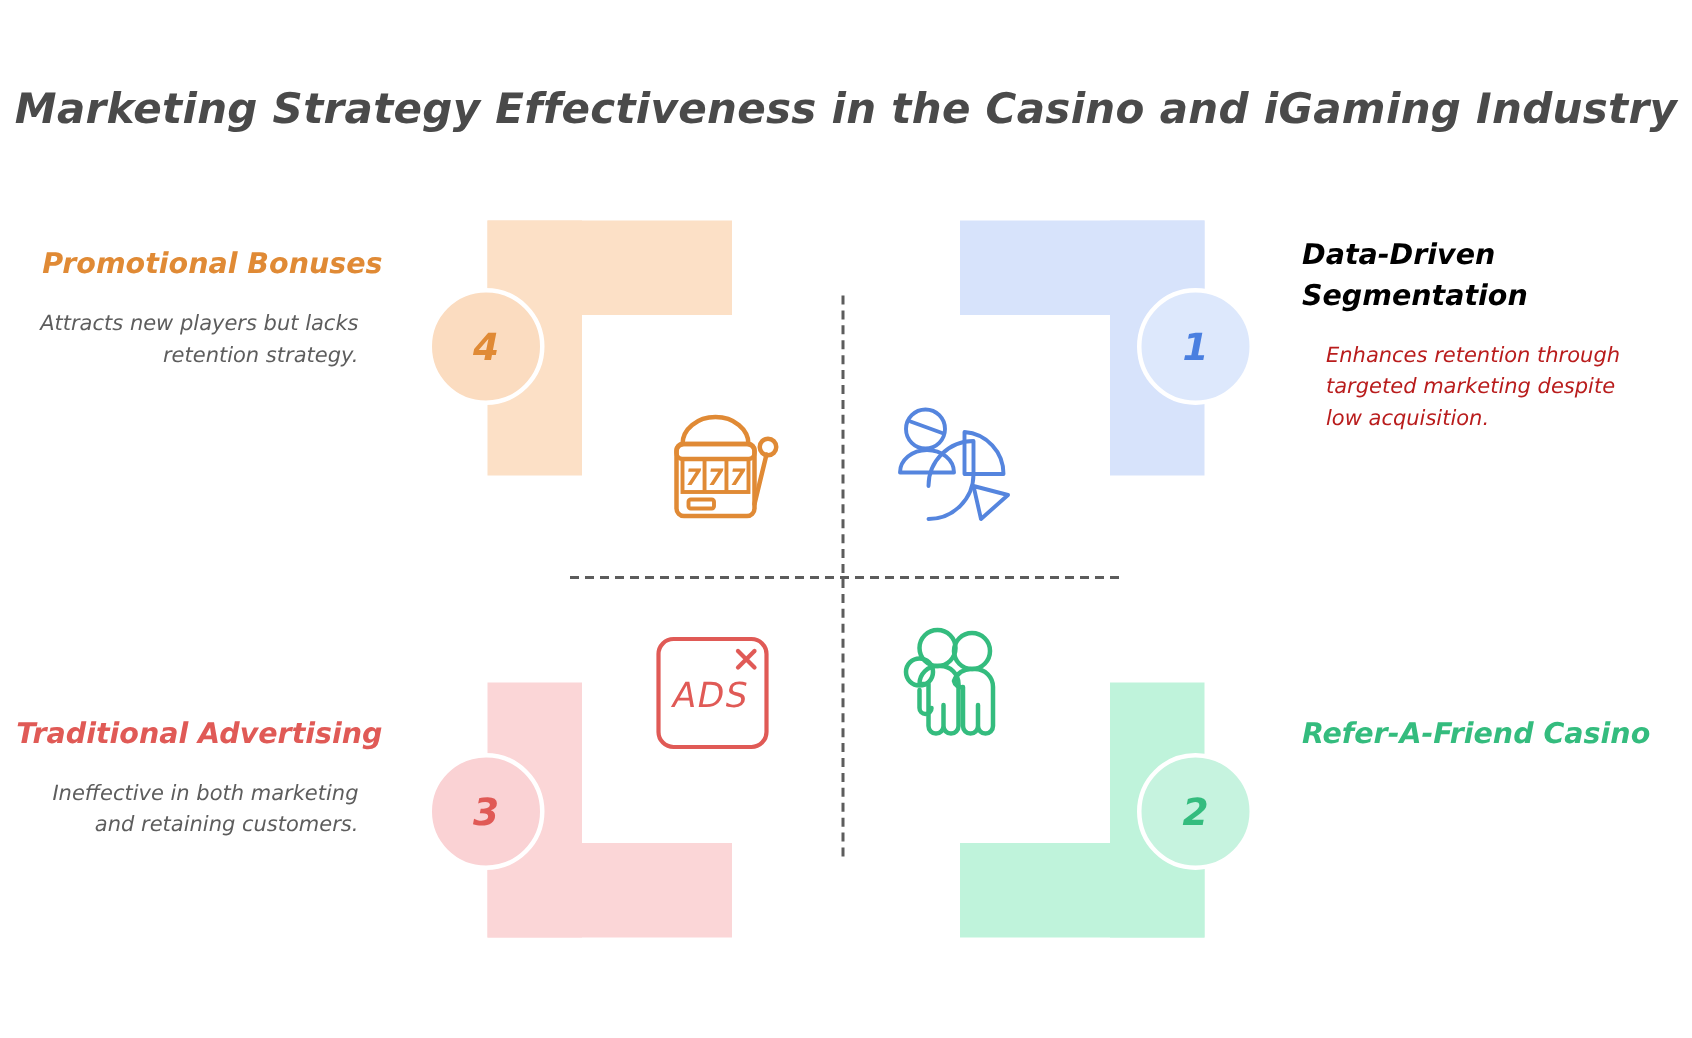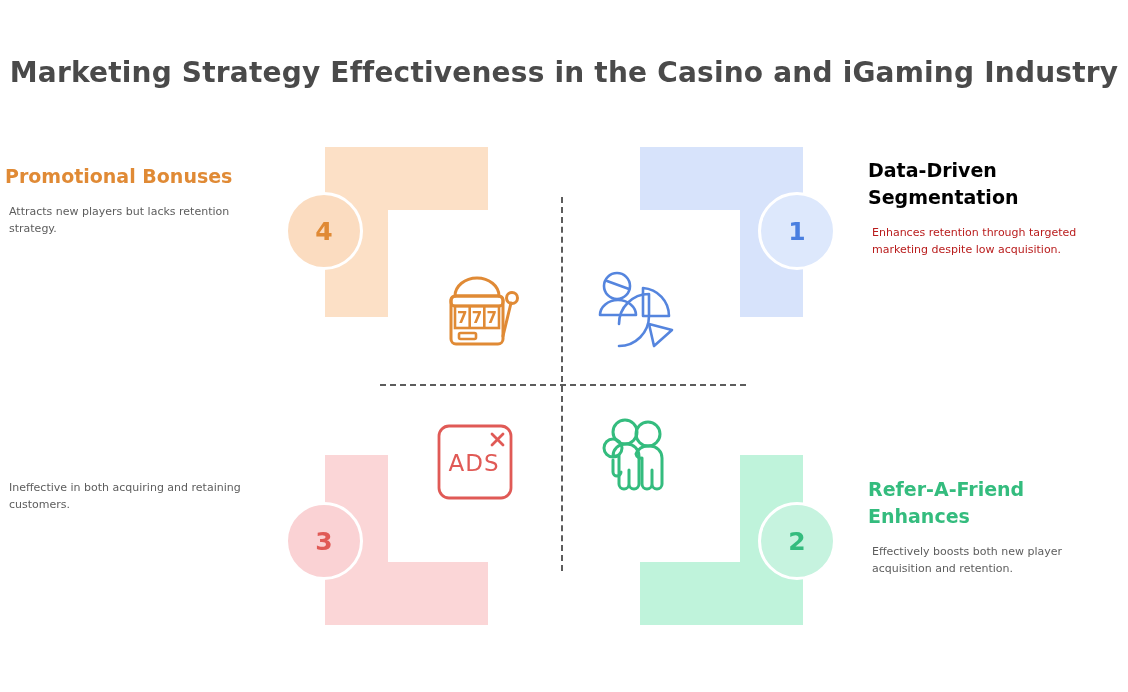--- a/index.html
+++ b/index.html
@@ -10,20 +10,21 @@
   }
   body {
     font-family: "DejaVu Sans", sans-serif;
   }
   #canvas {
     position: relative;
     width: 1128px;
     height: 692px;
     background: #ffffff;
     overflow: hidden;
+    font-style: italic;
   }
 
   
   #page-title {
     position: absolute;
     left: 0;
     top: 56px;
     width: 1128px;
     text-align: center;
     font-family: "DejaVu Sans", sans-serif;
@@ -100,26 +101,26 @@
   .textgroup { position: absolute; width: 250px; }
   .tg-heading {
     font-family: "DejaVu Sans", sans-serif;
     font-size: 19px;
     font-weight: bold;
     line-height: 1.42;
     margin: 0 0 14px 0;
   }
   .tg-body {
     font-family: "DejaVu Sans", sans-serif;
-    font-size: 11px;
+    font-size: 14px;
     line-height: 1.52;
     color: #5d5d5d;
-    margin: 4px;
-  }
-  .align-right { }
+    margin: 16px;
+  }
+  .align-right { text-align: right; }
   .align-left  { text-align: left; }
 
   #text-tl { left: 5px;   top: 163px; }
   #text-tr { left: 868px; top: 157px; }
   #text-bl { left: 5px;   top: 476px; }
   #text-br { left: 868px; top: 476px; }
 
   
   .icon { position: absolute; }
   #icon-slot     { left: 443px; top: 270px; }
@@ -196,21 +197,22 @@
   <div class="block" id="block-bl">
     <div class="arm arm-v" style="background: rgb(251, 214, 215);"></div>
     <div class="arm arm-h" style="background: rgb(251, 214, 215);"></div>
   </div>
 
   <div class="num-circle" id="circle-3" style="background: rgb(250, 210, 212); color: rgb(224, 90, 86);">
     <span>3</span>
   </div>
 
   <div class="textgroup align-right" id="text-bl">
-    <div class="tg-body" style="color: rgb(93, 93, 93);">Ineffective in both acquiring and retaining customers.</div>
+    <div class="tg-heading" style="color: rgb(224, 90, 86);">Traditional Advertising</div>
+    <div class="tg-body" style="color: rgb(93, 93, 93);">Ineffective in both marketing and retaining customers.</div>
   </div>
 
   <div class="icon" id="icon-ads">
     <svg width="78" height="78" viewBox="0 0 78 78" fill="none">
       <rect x="3" y="3" width="72" height="72" rx="10" stroke="#E05A56" stroke-width="2.8" fill="none"></rect>
       <text x="38" y="48" font-family="DejaVu Sans, sans-serif" font-size="23" fill="#E05A56" text-anchor="middle" letter-spacing="1">ADS</text>
       <line x1="56" y1="11" x2="67" y2="22" stroke="#E05A56" stroke-width="2.8" stroke-linecap="round"></line>
       <line x1="67" y1="11" x2="56" y2="22" stroke="#E05A56" stroke-width="2.8" stroke-linecap="round"></line>
     </svg>
   </div>
@@ -218,22 +220,21 @@
   <div class="block" id="block-br">
     <div class="arm arm-v" style="background: rgb(191, 243, 219);"></div>
     <div class="arm arm-h" style="background: rgb(191, 243, 219);"></div>
   </div>
 
   <div class="num-circle" id="circle-2" style="background: rgb(198, 243, 223); color: rgb(52, 188, 126);">
     <span>2</span>
   </div>
 
   <div class="textgroup align-left" id="text-br">
-    <div class="tg-heading" style="color: rgb(52, 188, 126);">Refer-A-Friend Enhances</div>
-    <div class="tg-body" style="color: rgb(93, 93, 93);">Effectively boosts both new player acquisition and retention.</div>
+    <div class="tg-heading" style="color: rgb(52, 188, 126);">Refer-A-Friend Casino</div>
   </div>
 
   <div class="icon" id="icon-referral">
     <svg width="88" height="88" viewBox="0 0 88 88" fill="none">
       <circle cx="50" cy="16" r="12" stroke="#34BC7E" stroke-width="3" fill="none"></circle>
       <path d="M38 36 A12 12 0 0 1 50 28 L52 28 A12 12 0 0 1 64 40 L64 66 A5 5 0 0 1 54 66 L54 52 L54 66 A5 5 0 0 1 44 66 L44 40 A5 5 0 0 1 38 36 Z" stroke="#34BC7E" stroke-width="3" fill="none" stroke-linejoin="round" stroke-linecap="round"></path>
       <circle cx="27" cy="14" r="12" stroke="#34BC7E" stroke-width="3" fill="none"></circle>
       <path d="M15 38 A12 12 0 0 1 27 26 L29 26 A12 12 0 0 1 41 38 L41 66 A5 5 0 0 1 31 66 L31 52 L31 66 A5 5 0 0 1 21 66 L21 38 Z" stroke="#34BC7E" stroke-width="3" fill="none" stroke-linejoin="round" stroke-linecap="round"></path>
       <circle cx="15" cy="30" r="9" stroke="#34BC7E" stroke-width="3" fill="none"></circle>
       <path d="M15 42 L15 54 A4 4 0 0 0 23 54" stroke="#34BC7E" stroke-width="3" fill="none" stroke-linecap="round"></path>

